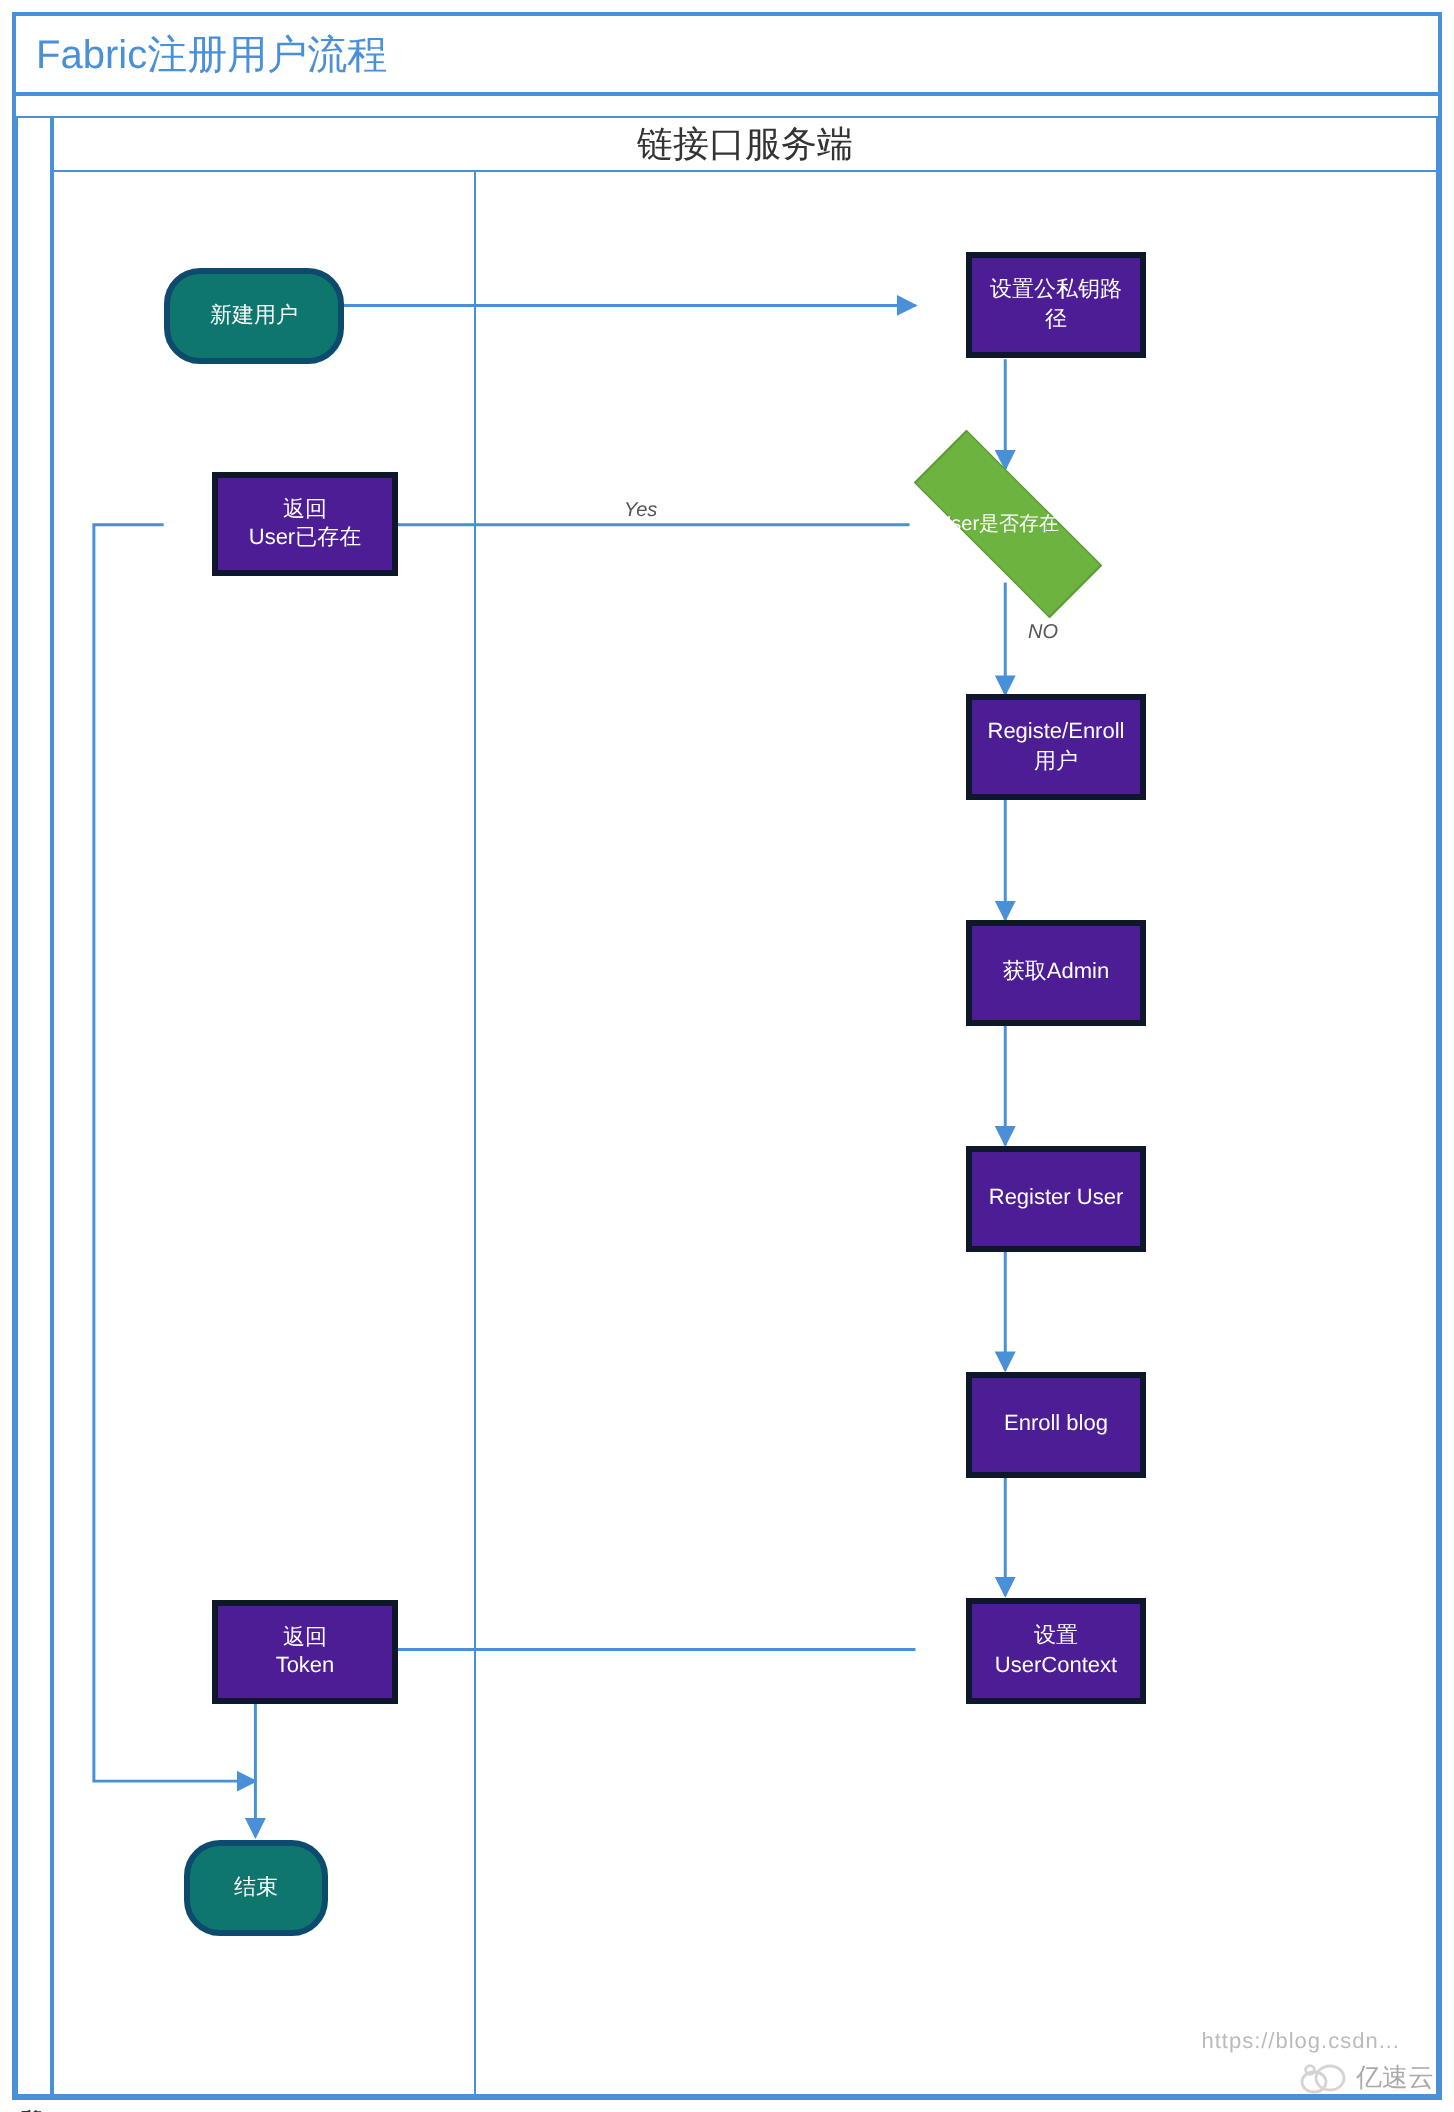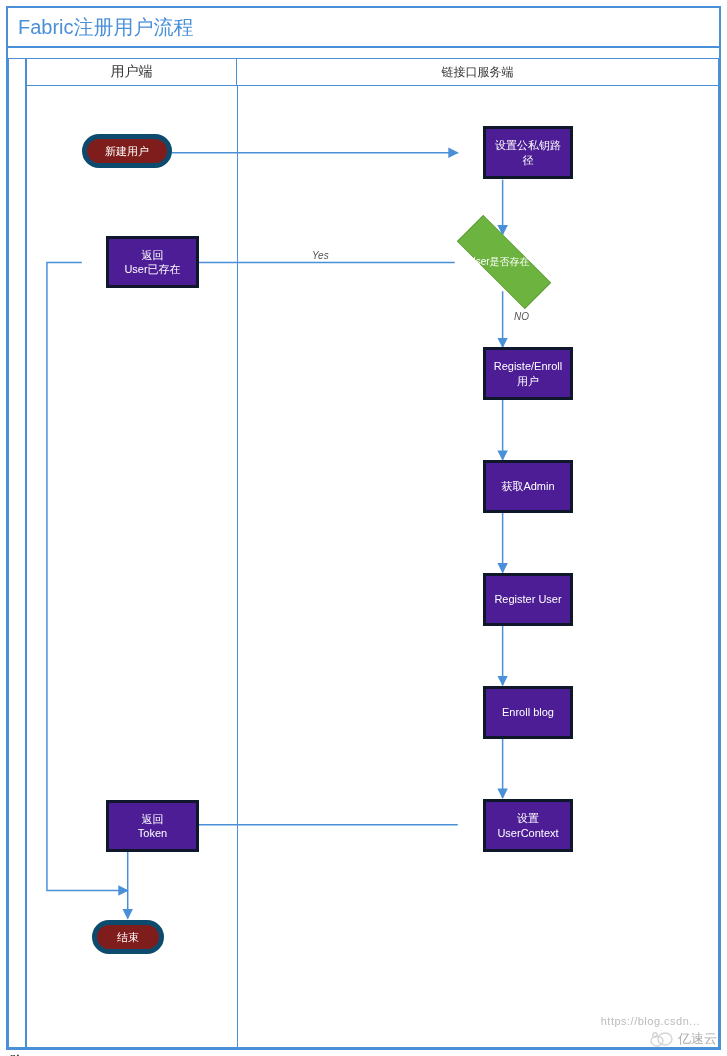--- a/index.html
+++ b/index.html
@@ -4,30 +4,30 @@
 <style>
   * { box-sizing: border-box; }
   html, body { margin: 0; padding: 0; font-family: "Microsoft YaHei", Arial, sans-serif; }
   .page { width: 727px; height: 1056px; position: relative; background: #fff; }
   .outer-border { position: absolute; left: 6px; top: 6px; right: 6px; bottom: 6px; border: 2px solid #4a90d9; }
   .title-bar { position: absolute; left: 8px; top: 8px; right: 8px; height: 40px; border-bottom: 2px solid #4a90d9; display: flex; align-items: center; padding-left: 10px; }
   .title-text { color: #4a90d9; font-size: 20px; }
   
   .lane-headers { position: absolute; left: 26px; top: 58px; right: 8px; height: 28px; border: 1px solid #4a90d9; display: flex; }
   .lane-h1 { width: 210px; border-right: 1px solid #4a90d9; display:flex; align-items:center; justify-content:center; font-size:14px; color:#333; }
-  .lane-h2 { flex:1; display:flex; align-items:center; justify-content:center; font-size:12px; color:#333; }
+  .lane-h2 { flex:1; display:flex; align-items:center; justify-content:center; font-size:18px; color:#333; }
   
   .lane-body { position: absolute; left: 26px; top: 86px; right: 8px; bottom: 8px; border: 1px solid #4a90d9; border-top: none; }
   .lane-sep { position: absolute; left: 210px; top: 0; bottom: 0; width: 1px; background: #4a90d9; }
   
   .stage-strip { position: absolute; left: 8px; top: 58px; width: 18px; bottom: 8px; border: 1px solid #4a90d9; }
   .stage-label { position: absolute; left: 9px; bottom: 12px; width: 16px; writing-mode: vertical-rl; font-size: 13px; color: #333; text-align: center; }
   
   .node { position: absolute; display:flex; align-items:center; justify-content:center; text-align:center; color:#fff; font-size:11px; line-height:1.3; padding:4px; }
-  .pill { background:#7f1d1d; border:5px solid #0c4a6e; border-radius: 18px; height:34px; }
+  .pill { background:#0f766e; border:3px solid #0c4a6e; border-radius: 18px; height:48px; }
   .box { background:#4c1d95; border:3px solid #0f172a;margin-left:24px; }
   .diamond-wrap { position:absolute; width:96px; height:60px; }
   .diamond { width:100%; height:100%; background:#6db33f; border:1px solid #5a9a33; transform: rotate(45deg) scaleY(0.62); transform-origin:center; }
   .diamond-text { position:absolute; inset:0; display:flex; align-items:center; justify-content:center; color:#fff; font-size:10px; text-align:center; padding:0 6px; }
   .edge-label { position:absolute; font-size:10px; color:#555;font-style:italic; }
   
   svg.connectors { position:absolute; left:0; top:0; width:100%; height:100%; pointer-events:none; }
   .watermark { position:absolute; right:18px; bottom:20px; color:#bbb; font-size:11px; letter-spacing:0.5px; }
   .brand { position:absolute; right:10px; bottom:8px; color:#aaa; font-size:13px; display:flex; align-items:center; gap:4px; }
   .brand svg { opacity:0.5; }
@@ -39,21 +39,20 @@
   <div class="outer-border"></div>
 
   <div class="title-bar">
     <span class="title-text">Fabric注册用户流程</span>
   </div>
 
   <div class="stage-strip"></div>
   <div class="stage-label">阶段</div>
 
   <div class="lane-headers">
-    <div class="lane-h1">用户端</div>
     <div class="lane-h2">链接口服务端</div>
   </div>
 
   <div class="lane-body">
     <div class="lane-sep"></div>
 
     <svg class="connectors" viewBox="0 0 693 962">
       <defs>
         <marker id="arrow" viewBox="0 0 10 10" refX="9" refY="5" markerWidth="7" markerHeight="7" orient="auto-start-reverse">
           <path d="M 0 0 L 10 5 L 0 10 z" fill="#4a90d9"></path>

